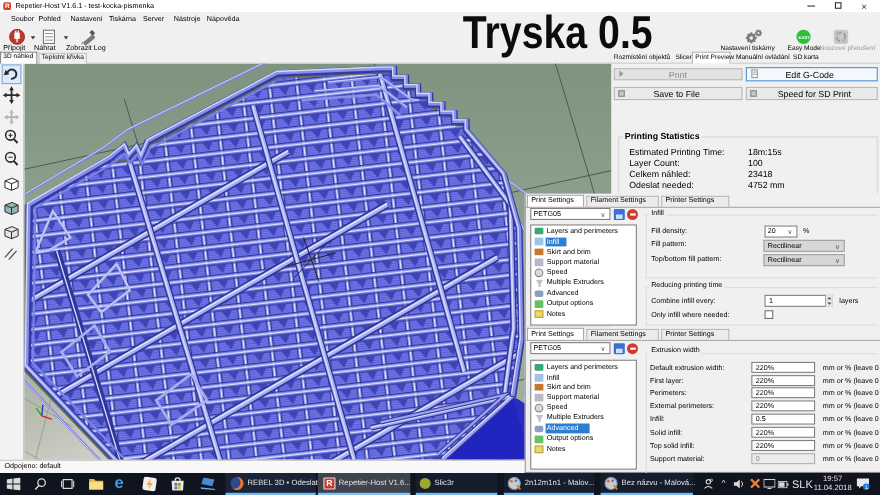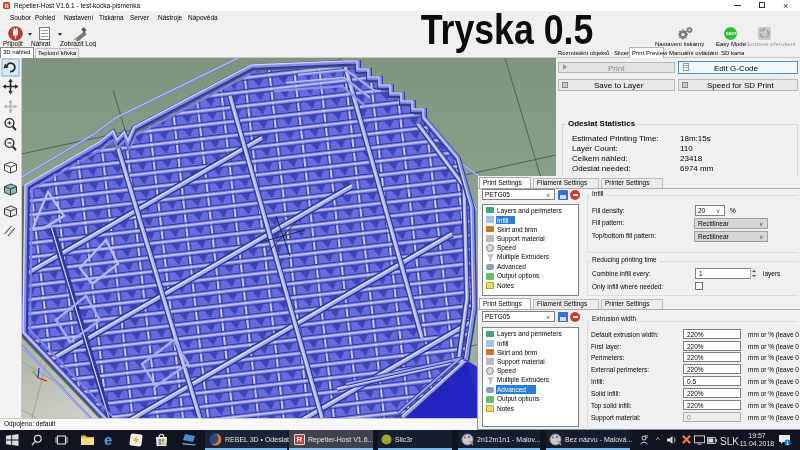--- a/index.html
+++ b/index.html
@@ -330,35 +330,35 @@
   <div class="abs" style="left:556px;top:58px;width:244px;height:360px;background:#f0f0f0;"></div>
   <div class="abs" style="left:558px;top:62px;width:117px;height:11px;background:#e3e3e3;border:1px solid #b8b8b8;"></div>
   <div class="abs" style="left:563px;top:64px;width:0;height:0;border-top:3px solid transparent;border-bottom:3px solid transparent;border-left:4px solid #9a9a9a;"></div>
   <div class="abs t8" style="left:608px;top:64px;color:#8a8a8a;">Print</div>
   <div class="abs" style="left:678px;top:61px;width:120px;height:13px;background:#f4f8fc;border:1px solid #4a90d9;"></div>
   <div class="abs" style="left:683px;top:63px;width:6px;height:8px;background:#fff;border:1px solid #999;"></div>
     <div class="abs" style="left:684px;top:65px;width:4px;height:1px;background:#aaa;box-shadow:0 2px 0 #aaa;"></div>
   <div class="abs t8" style="left:714px;top:64px;">Edit G-Code</div>
   <div class="abs" style="left:558px;top:79px;width:117px;height:12px;background:#e9e9e9;border:1px solid #b8b8b8;"></div>
   <div class="abs" style="left:562px;top:82px;width:6px;height:6px;background:#c8c8c8;border:1px solid #888;"></div>
-  <div class="abs t8" style="left:594px;top:81px;">Save to Layer</div>
+  <div class="abs t8" style="left:594px;top:81px;">Save to File</div>
   <div class="abs" style="left:678px;top:79px;width:120px;height:12px;background:#e9e9e9;border:1px solid #b8b8b8;"></div>
   <div class="abs" style="left:682px;top:82px;width:6px;height:6px;background:#c8c8c8;border:1px solid #888;"></div>
   <div class="abs t8" style="left:707px;top:81px;">Speed for SD Print</div>
 
   <div class="abs" style="left:562px;top:124px;width:236px;height:60px;border:1px solid #d5d5d5;"></div>
-  <div class="abs t8" style="left:566px;top:119px;background:#f0f0f0;padding:0 2px;font-weight:bold;">Odeslat Statistics</div>
+  <div class="abs t8" style="left:566px;top:119px;background:#f0f0f0;padding:0 2px;font-weight:bold;">Printing Statistics</div>
   <div class="abs t8" style="left:572px;top:134px;">Estimated Printing Time:</div>
   <div class="abs t8" style="left:680px;top:134px;">18m:15s</div>
   <div class="abs t8" style="left:572px;top:144px;">Layer Count:</div>
-  <div class="abs t8" style="left:680px;top:144px;">110</div>
+  <div class="abs t8" style="left:680px;top:144px;">100</div>
   <div class="abs t8" style="left:572px;top:154px;">Celkem náhled:</div>
   <div class="abs t8" style="left:680px;top:154px;">23418</div>
   <div class="abs t8" style="left:572px;top:164px;">Odeslat needed:</div>
-  <div class="abs t8" style="left:680px;top:164px;">6974 mm</div>
+  <div class="abs t8" style="left:680px;top:164px;">4752 mm</div>
 
   <div class="abs" style="left:0;top:418px;width:800px;height:12px;background:#f8f8f8;border-top:1px solid #c8c8c8;"></div>
   <div class="abs t7" style="left:4px;top:420px;">Odpojeno: default</div>
   <div class="abs" style="left:788px;top:423px;width:6px;height:1px;background:#888;"></div>
 
   <div id="win1" class="abs" style="left:477px;top:176px;width:323px;height:121px;background:#f0f0f0;border-left:1px solid #9a9a9a;">
 
     <div class="abs" style="left:1px;top:1px;width:52px;height:11px;background:#fff;border:1px solid #aaa;border-bottom:none;"></div>
     <div class="abs t7" style="left:5px;top:3px;">Print Settings</div>
     <div class="abs" style="left:55px;top:2px;width:66px;height:10px;background:#ececec;border:1px solid #bbb;border-bottom:none;"></div>

